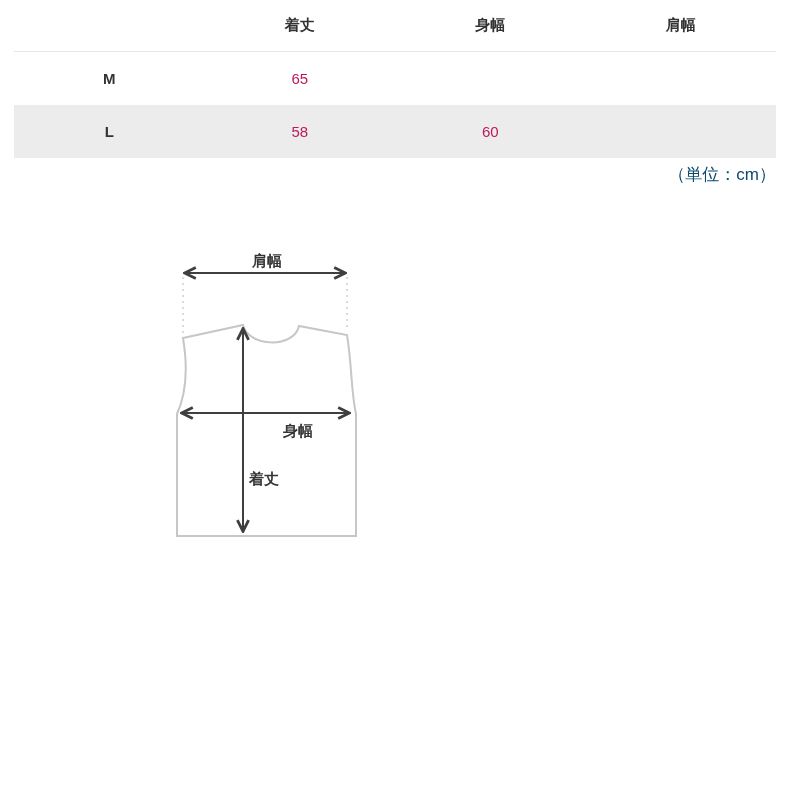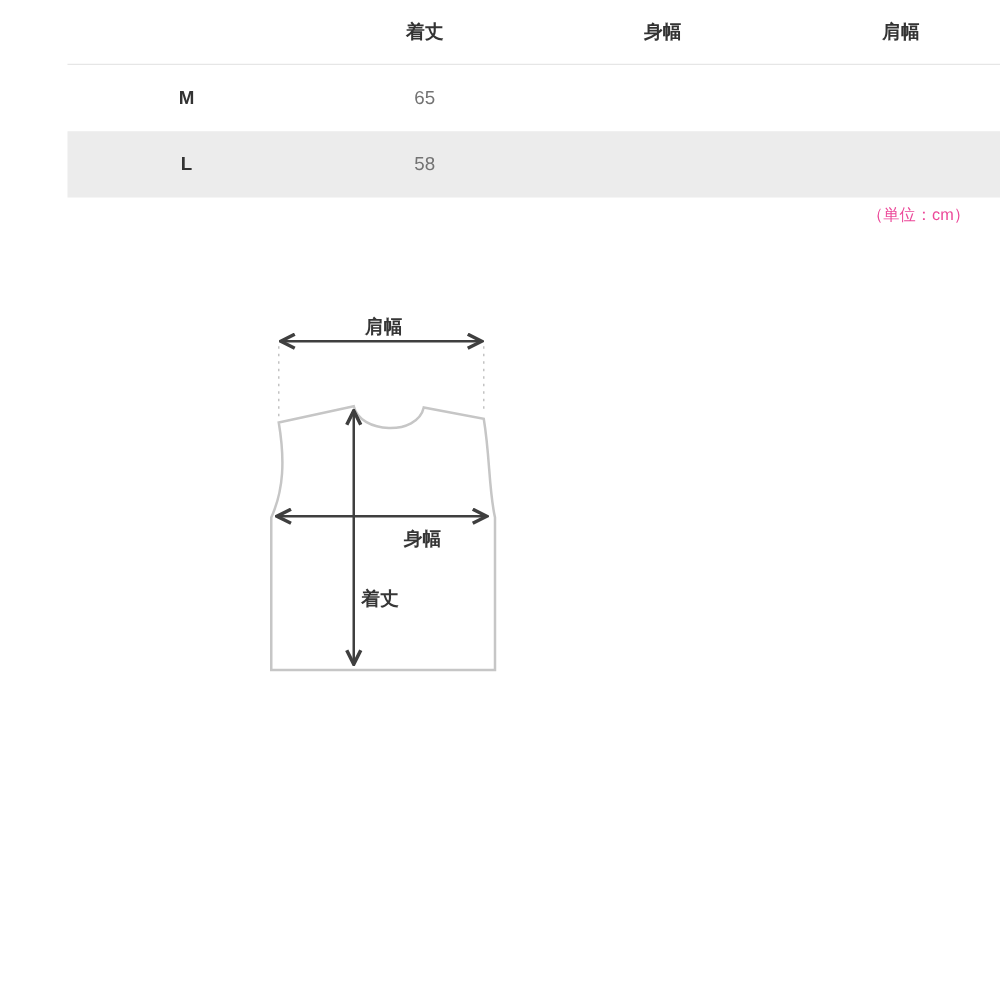--- a/index.html
+++ b/index.html
@@ -2,42 +2,42 @@
 <html><head>
 <meta charset="utf-8">
 <style>
   * { margin: 0; padding: 0; box-sizing: border-box; }
   html, body { background: #ffffff; }
   body {
     font-family: "Liberation Sans", "DejaVu Sans", sans-serif;
     width: 800px; height: 800px; position: relative;
     color: #333;
   }
-  .page { position: absolute; inset: 0; background: #fff; overflow: hidden; margin-left: 40px; }
+  .page { position: absolute; inset: 0; background: #fff; overflow: hidden; }
 
   
   .size-table {
     position: absolute; left: 14px; top: 0; width: 762px;
   }
   .t-row {
     display: grid;
     grid-template-columns: repeat(4, 1fr);
     align-items: center;
   }
   .t-row.head { height: 52px; border-bottom: 1px solid #e6e6e6; }
   .t-row.body { height: 53px; }
   .t-row.alt  { background: #ececec; }
   .t-cell { text-align: center; font-size: 15px; }
   .t-cell.col-head { font-weight: bold; color: #333; }
   .t-cell.size-label { font-weight: bold; color: #333; }
-  .t-cell.value { color: #737373; }
+  .t-cell.value { color: #be185d; }
 
   .unit-note {
     position: absolute; top: 163px; right: 24px;
-    font-size: 13px; color: #ec4899;
+    font-size: 17px; color: #0c4a6e;
   }
 
   
   .diagram-svg { position: absolute; left: 140px; top: 230px; }
   .dim-label {
     font-family: "Liberation Sans", "DejaVu Sans", sans-serif;
     font-size: 15px; font-weight: bold; fill: #363636;
   }
   .arrow-line { stroke: #3f3f3f; stroke-width: 2; fill: none; }
   .garment { stroke: #c6c6c6; stroke-width: 2; fill: none; }
@@ -55,20 +55,21 @@
       <div class="t-cell col-head">身幅</div>
       <div class="t-cell col-head">肩幅</div>
     </div>
     <div class="t-row body">
       <div class="t-cell size-label">M</div>
       <div class="t-cell value">65</div>
     </div>
     <div class="t-row body alt">
       <div class="t-cell size-label">L</div>
       <div class="t-cell value">58</div>
+      <div class="t-cell value">60</div>
     </div>
   </div>
 
   <div class="unit-note">（単位：cm）</div>
 
   <svg class="diagram-svg" width="240" height="330" viewBox="140 230 240 330">
     <defs>
       <marker id="ah" viewBox="0 0 10 10" refX="8" refY="5" markerWidth="7" markerHeight="7" orient="auto-start-reverse">
         <path d="M1,1 L9,5 L1,9" fill="none" stroke="#3f3f3f" stroke-width="2"></path>
       </marker>

